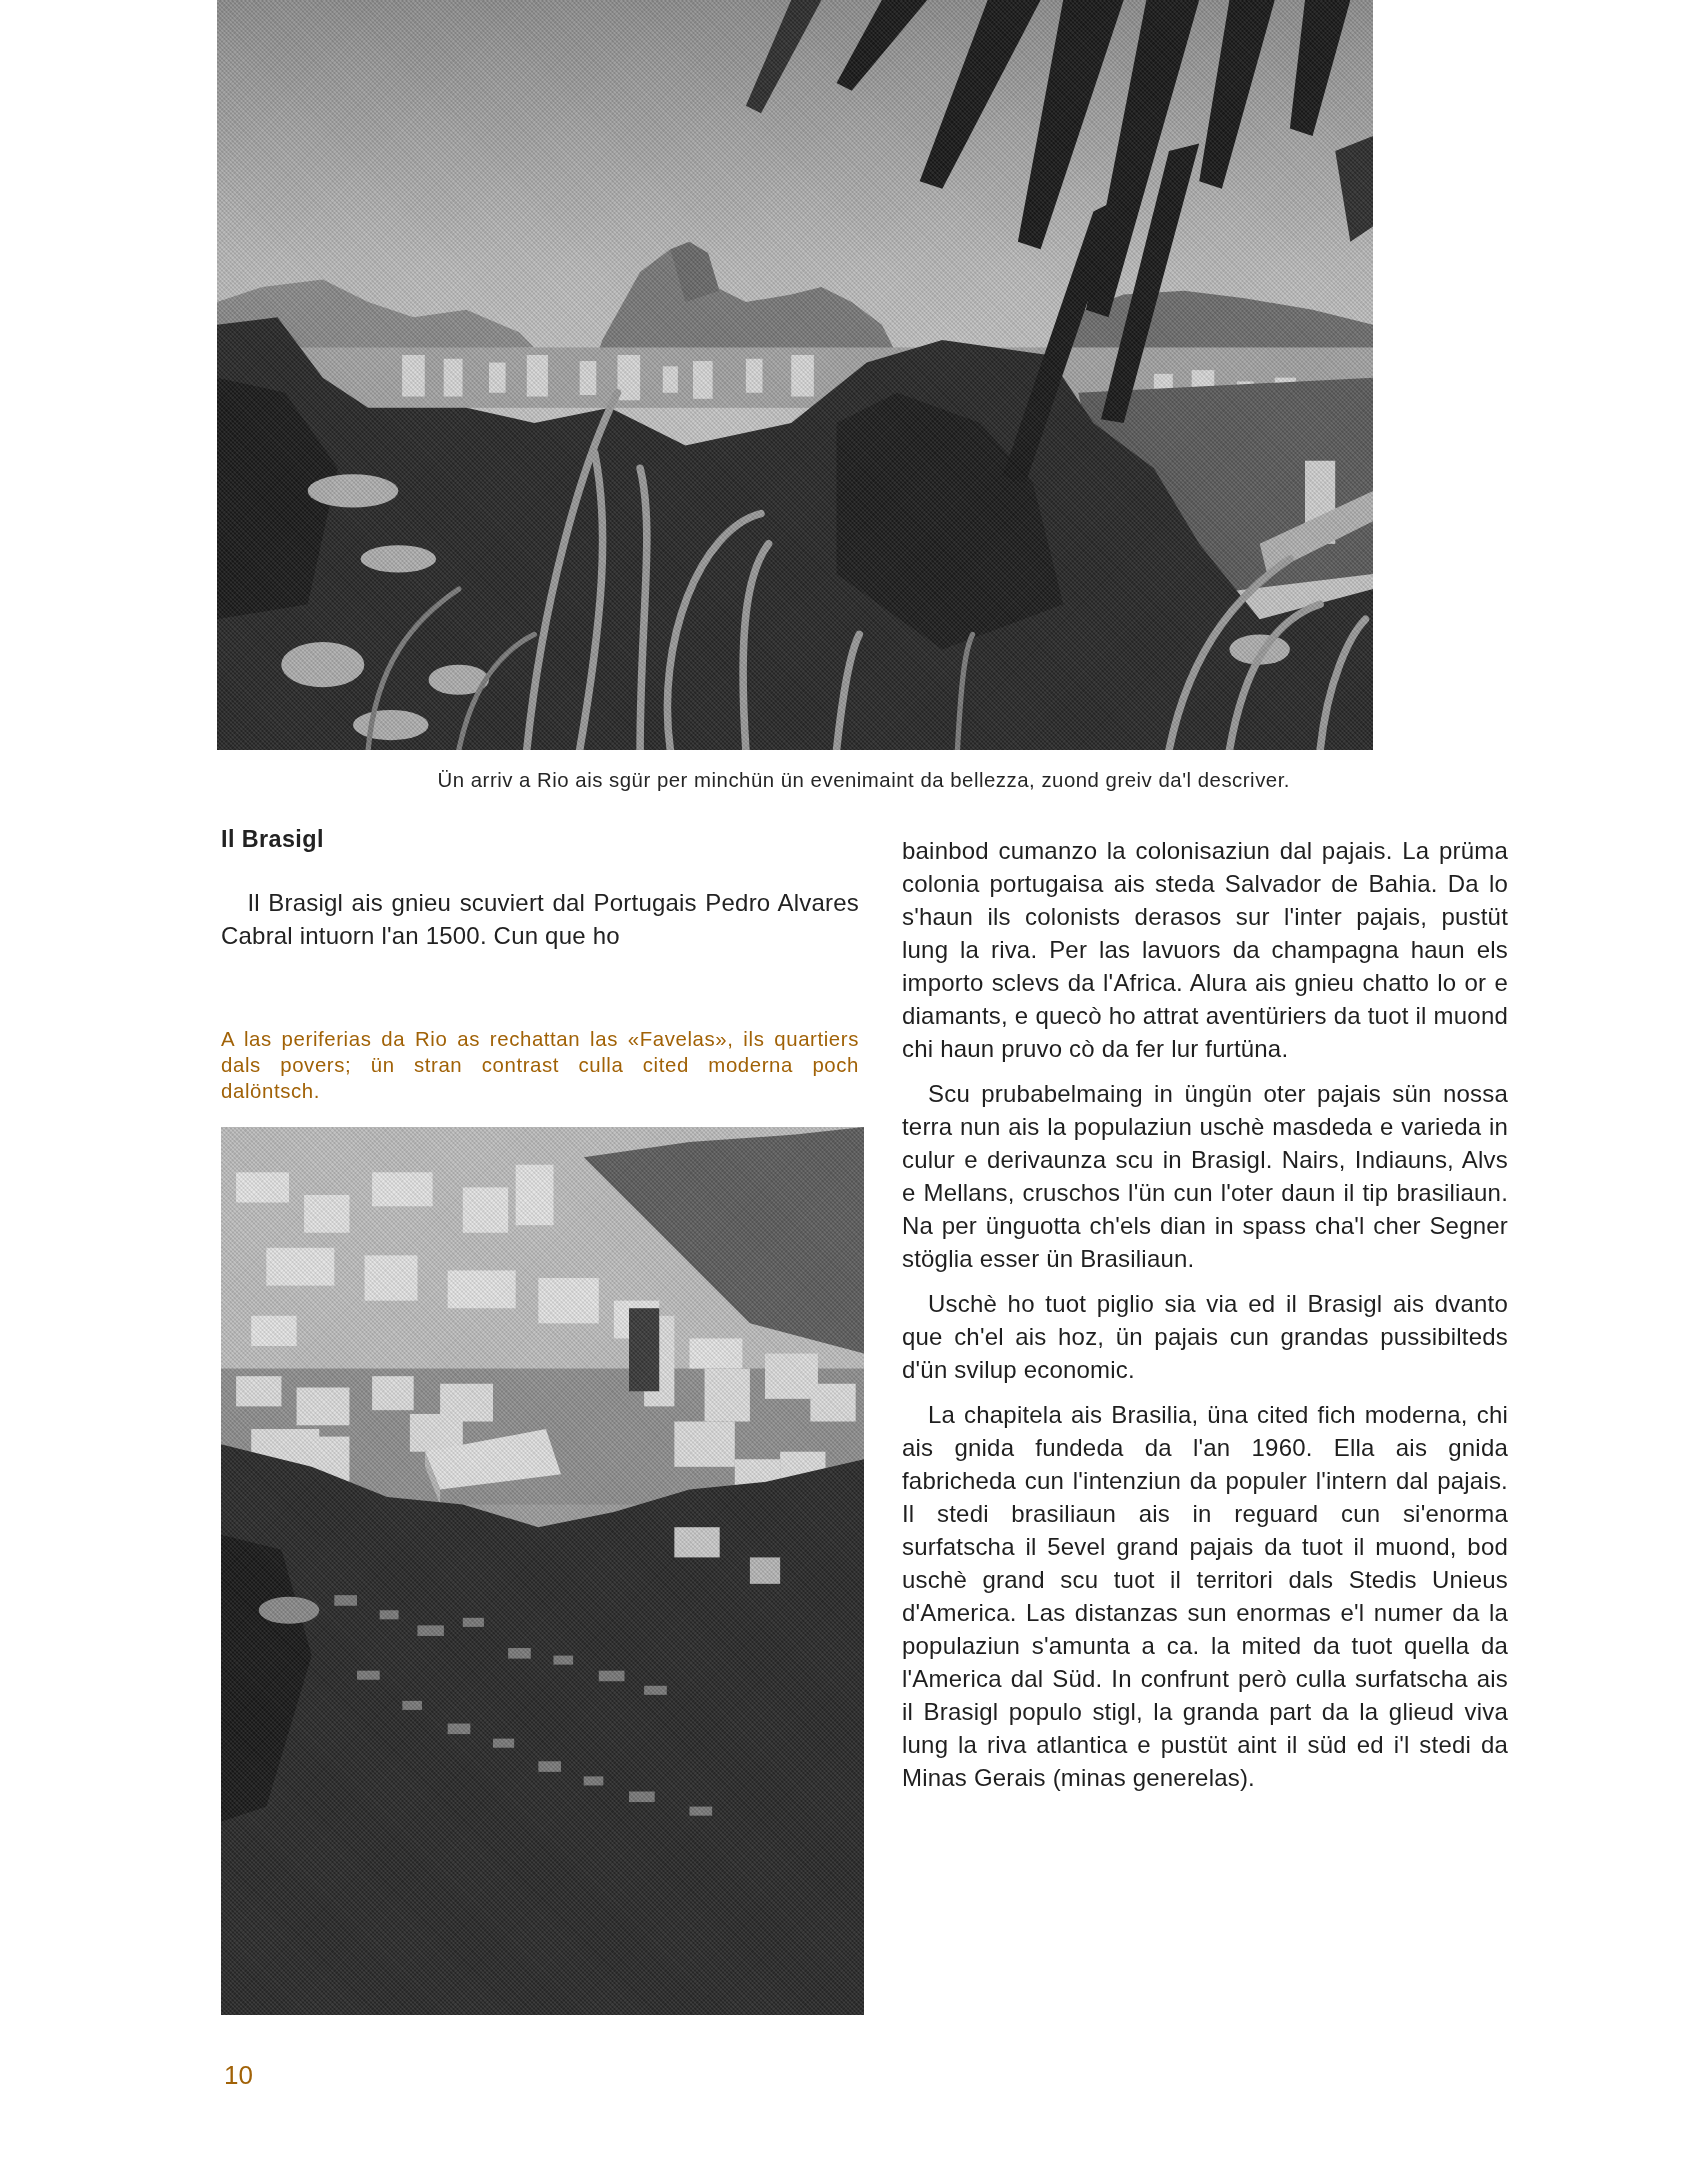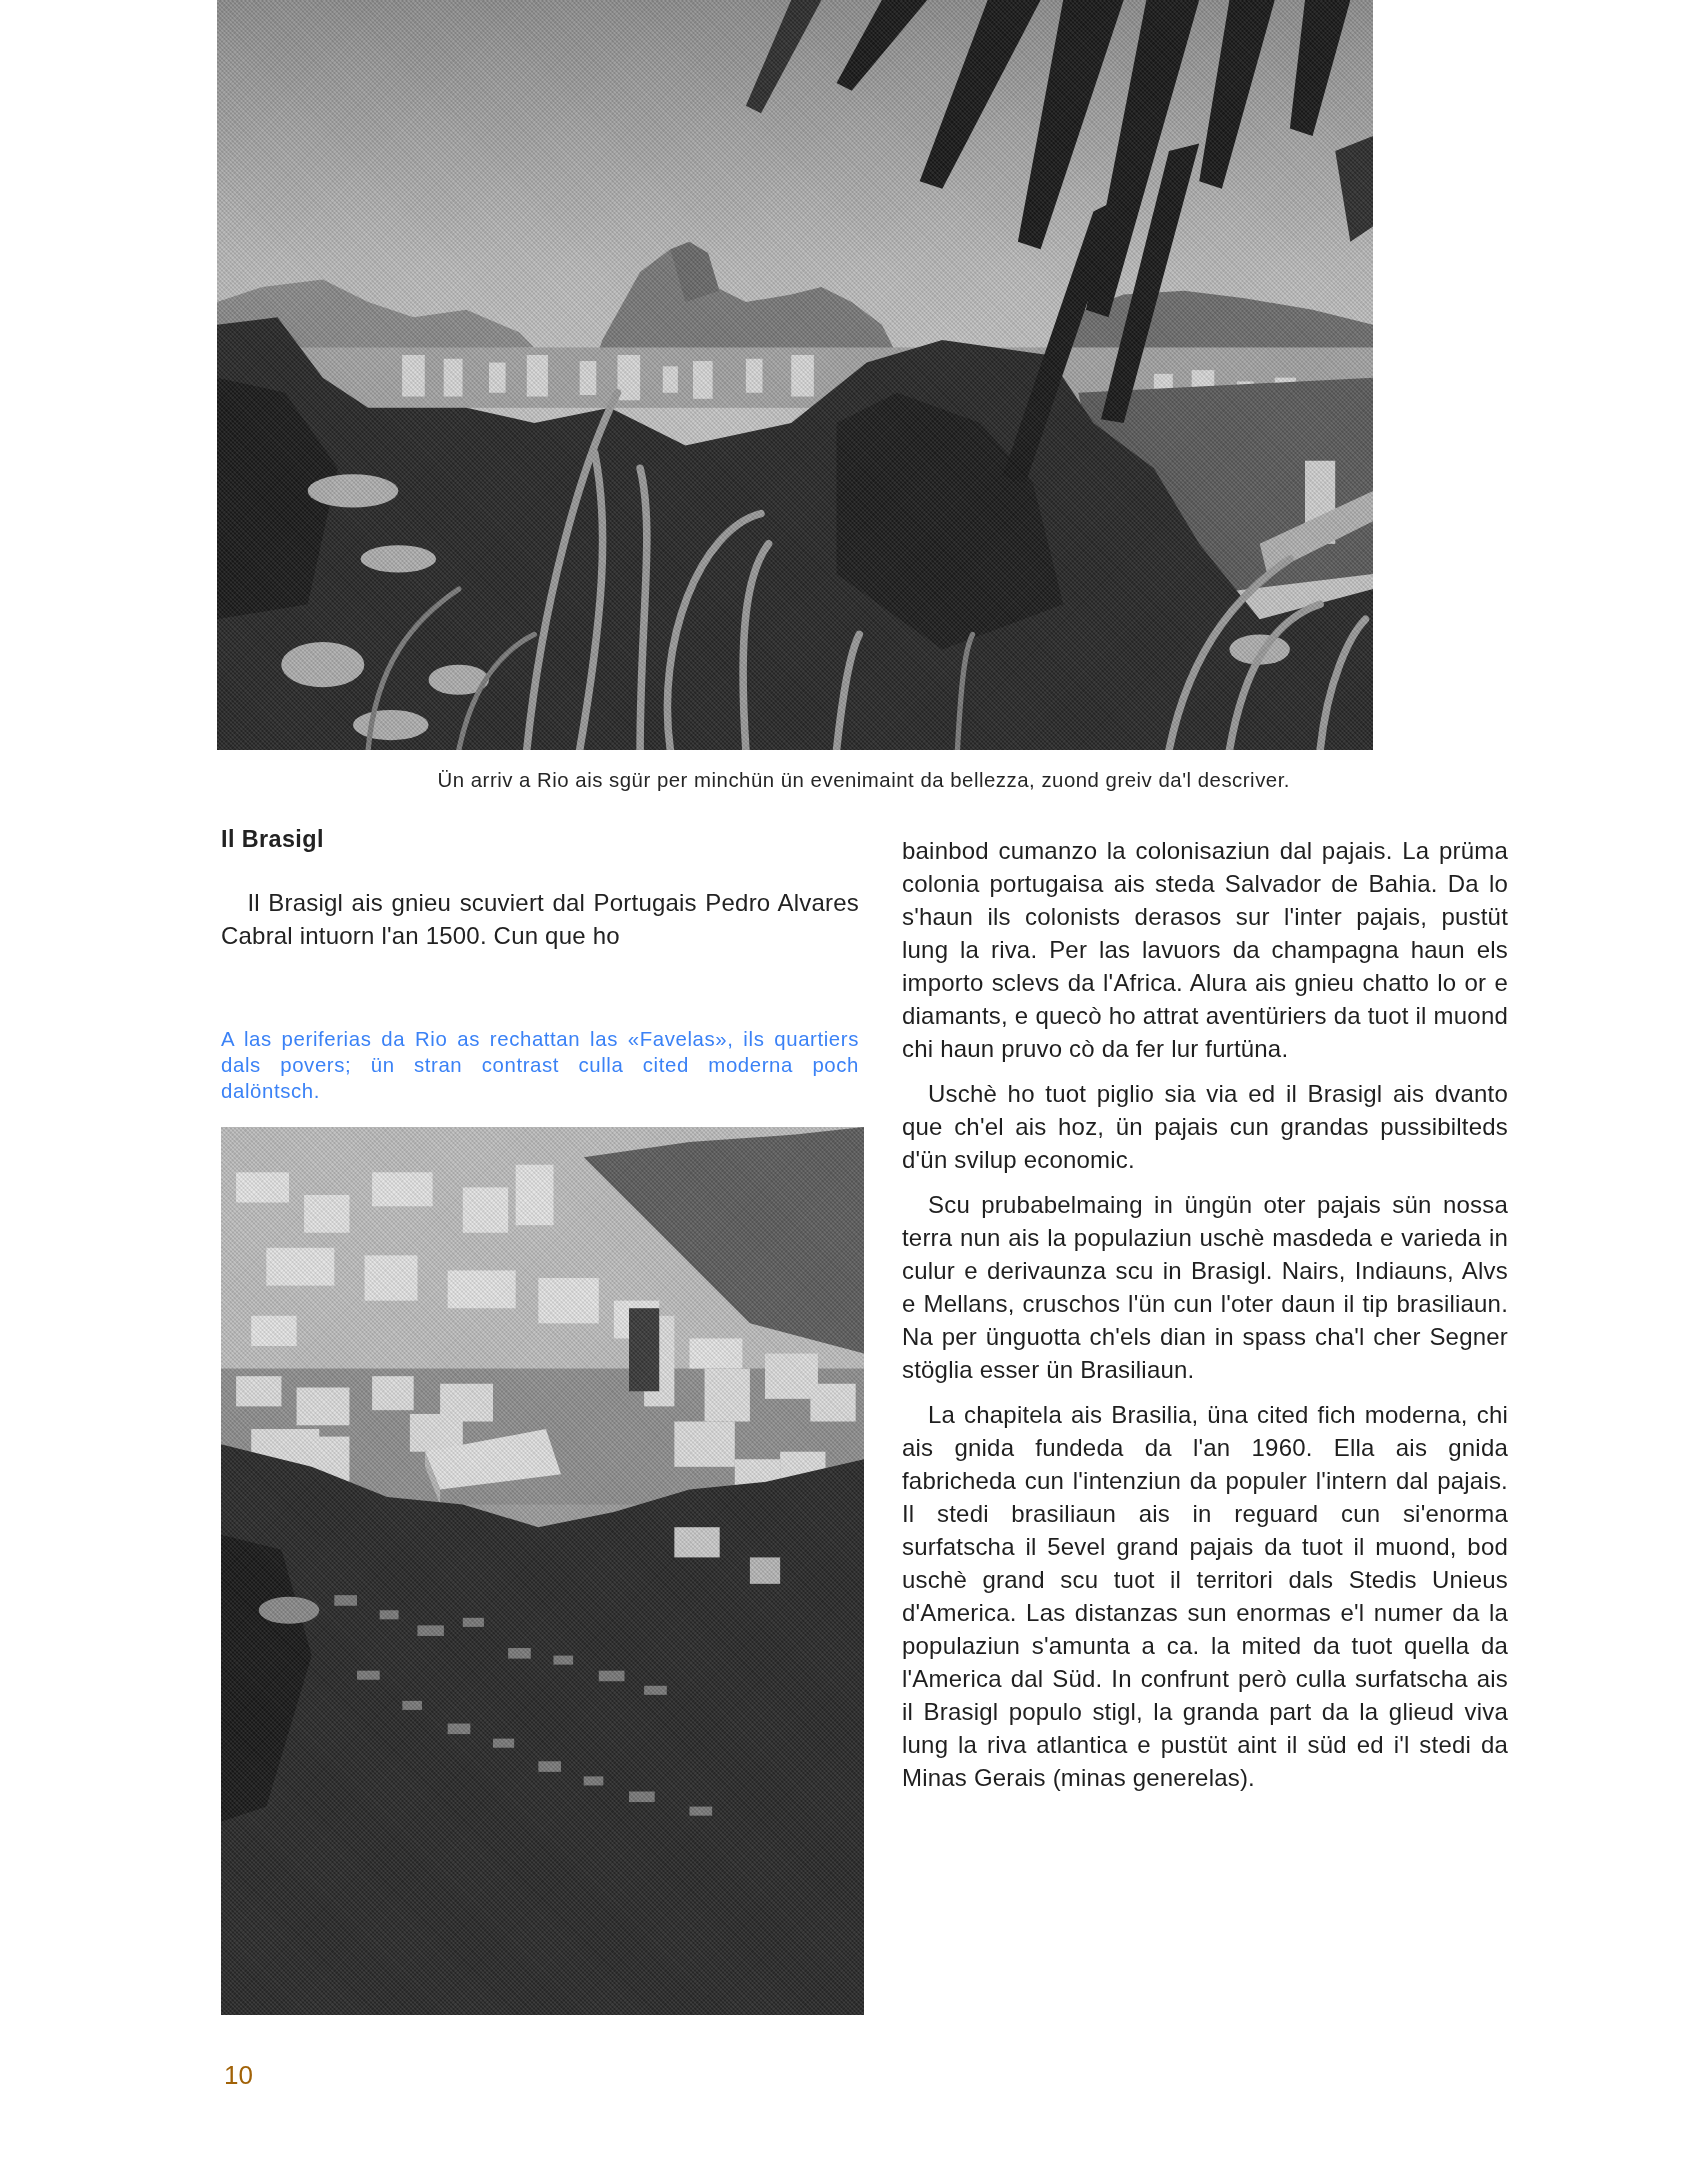--- a/index.html
+++ b/index.html
@@ -28,21 +28,21 @@
     position: absolute; left: 221px; top: 826px; width: 643px;
     font-size: 23.4px; font-weight: bold; letter-spacing: 0.4px; color: #222;
   }
   .col-left-text {
     position: absolute; left: 221px; top: 886px; width: 638px;
     font-size: 24px; line-height: 33px; text-align: justify; color: #222;
     text-indent: 26.4px; letter-spacing: 0.2px;
   }
   .caption-left {
     position: absolute; left: 221px; top: 1026px; width: 638px;
-    font-size: 20.4px; line-height: 26px; text-align: justify; letter-spacing: 0.6px; color: #3b82f6;
+    font-size: 20.4px; line-height: 26px; text-align: justify; letter-spacing: 0.6px; color: #a16207;
   }
   .col-right {
     position: absolute; left: 890px; top: 822px; width: 630px;
     font-size: 24px; line-height: 33px; color: #1f1f1f; letter-spacing: 0.2px;
   }
   .col-right p { margin: 12px; text-align: justify; text-align-last: left; }
   .col-right p.indent { text-indent: 26px; }
   .page-number {
     position: absolute; left: 224px; top: 2060px; font-size: 26px; color: #a16207;
   }
@@ -206,19 +206,19 @@
         <rect x="620" y="900" width="30" height="12"></rect>
     </g>
     <rect x="600" y="530" width="60" height="40" fill="#c9c9c9"></rect>
     <rect x="700" y="570" width="40" height="35" fill="#b5b5b5"></rect>
     <ellipse cx="90" cy="640" rx="40" ry="18" fill="#8a8a8a"></ellipse>
   </svg>
 </div>
 
 <div class="col-right">
   <p>bainbod cumanzo la colonisaziun dal pajais. La prüma colonia portugaisa ais steda Salvador de Bahia. Da lo s'haun ils colonists derasos sur l'inter pajais, pustüt lung la riva. Per las lavuors da champagna haun els importo sclevs da l'Africa. Alura ais gnieu chatto lo or e diamants, e quecò ho attrat aventüriers da tuot il muond chi haun pruvo cò da fer lur furtüna.</p>
+  <p class="indent">Scu prubabelmaing in üngün oter pajais sün nossa terra nun ais la populaziun uschè masdeda e varieda in culur e derivaunza scu in Brasigl. Nairs, Indiauns, Alvs e Mellans, cruschos l'ün cun l'oter daun il tip brasiliaun. Na per ünguotta ch'els dian in spass cha'l cher Segner stöglia esser ün Brasiliaun.</p>
   <p class="indent">Uschè ho tuot piglio sia via ed il Brasigl ais dvanto que ch'el ais hoz, ün pajais cun grandas pussibilteds d'ün svilup economic.</p>
-  <p class="indent">Scu prubabelmaing in üngün oter pajais sün nossa terra nun ais la populaziun uschè masdeda e varieda in culur e derivaunza scu in Brasigl. Nairs, Indiauns, Alvs e Mellans, cruschos l'ün cun l'oter daun il tip brasiliaun. Na per ünguotta ch'els dian in spass cha'l cher Segner stöglia esser ün Brasiliaun.</p>
   <p class="indent">La chapitela ais Brasilia, üna cited fich moderna, chi ais gnida fundeda da l'an 1960. Ella ais gnida fabricheda cun l'intenziun da populer l'intern dal pajais. Il stedi brasiliaun ais in reguard cun si'enorma surfatscha il 5evel grand pajais da tuot il muond, bod uschè grand scu tuot il territori dals Stedis Unieus d'America. Las distanzas sun enormas e'l numer da la populaziun s'amunta a ca. la mited da tuot quella da l'America dal Süd. In confrunt però culla surfatscha ais il Brasigl populo stigl, la granda part da la glieud viva lung la riva atlantica e pustüt aint il süd ed i'l stedi da Minas Gerais (minas generelas).</p>
 </div>
 
 <div class="page-number">10</div>
 
 
 </body></html>

